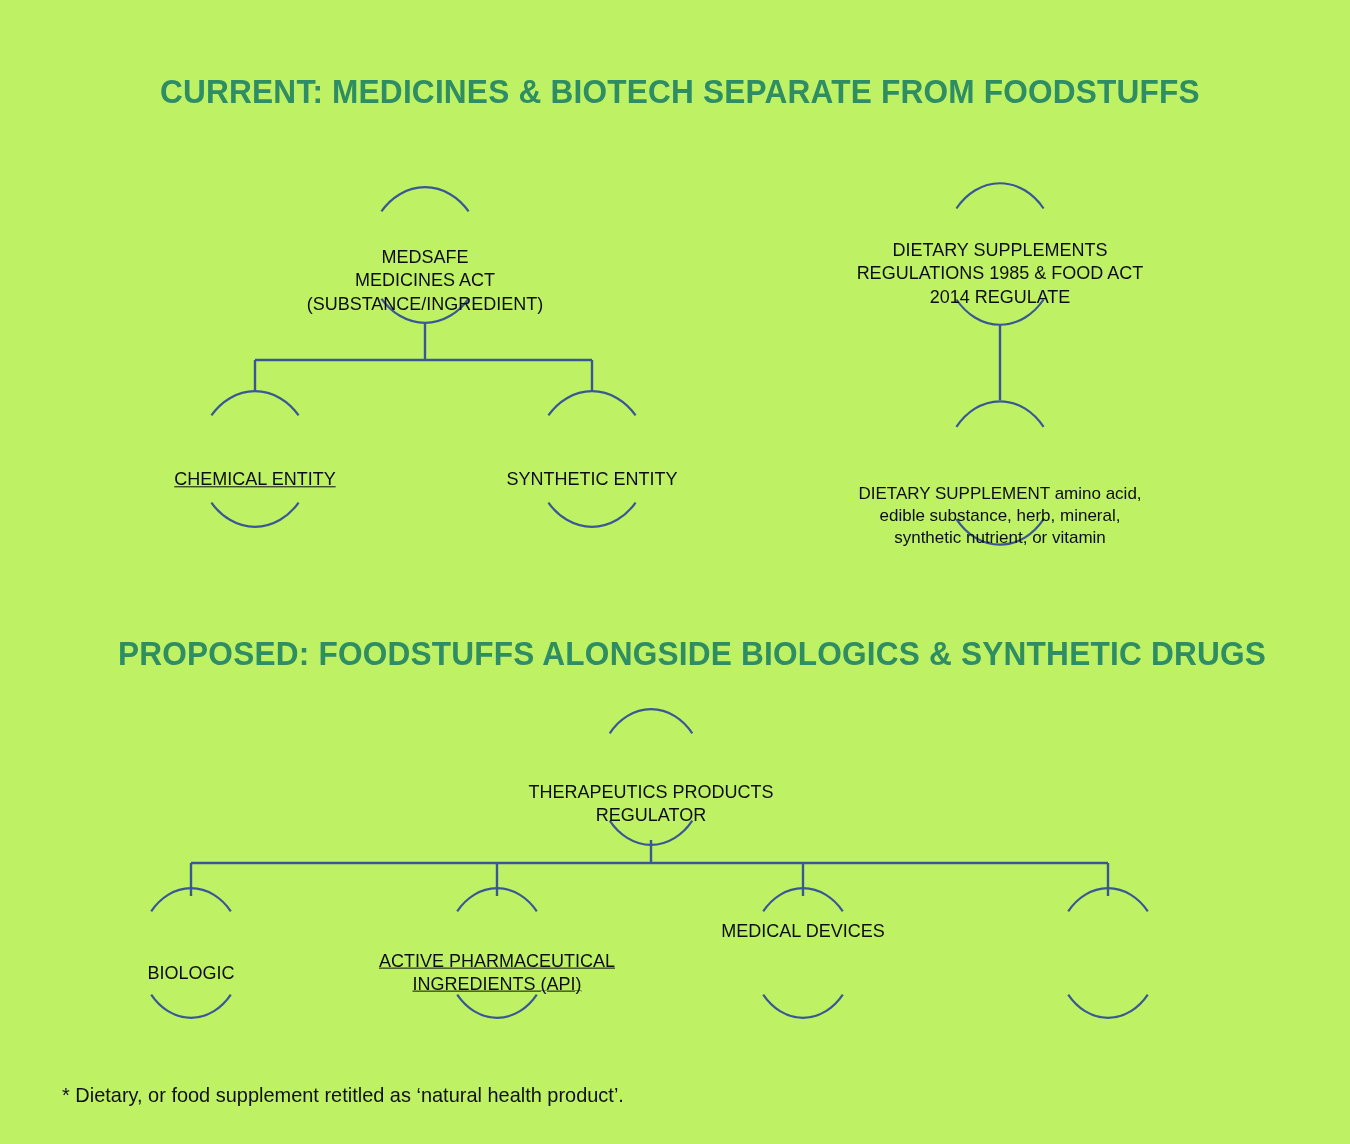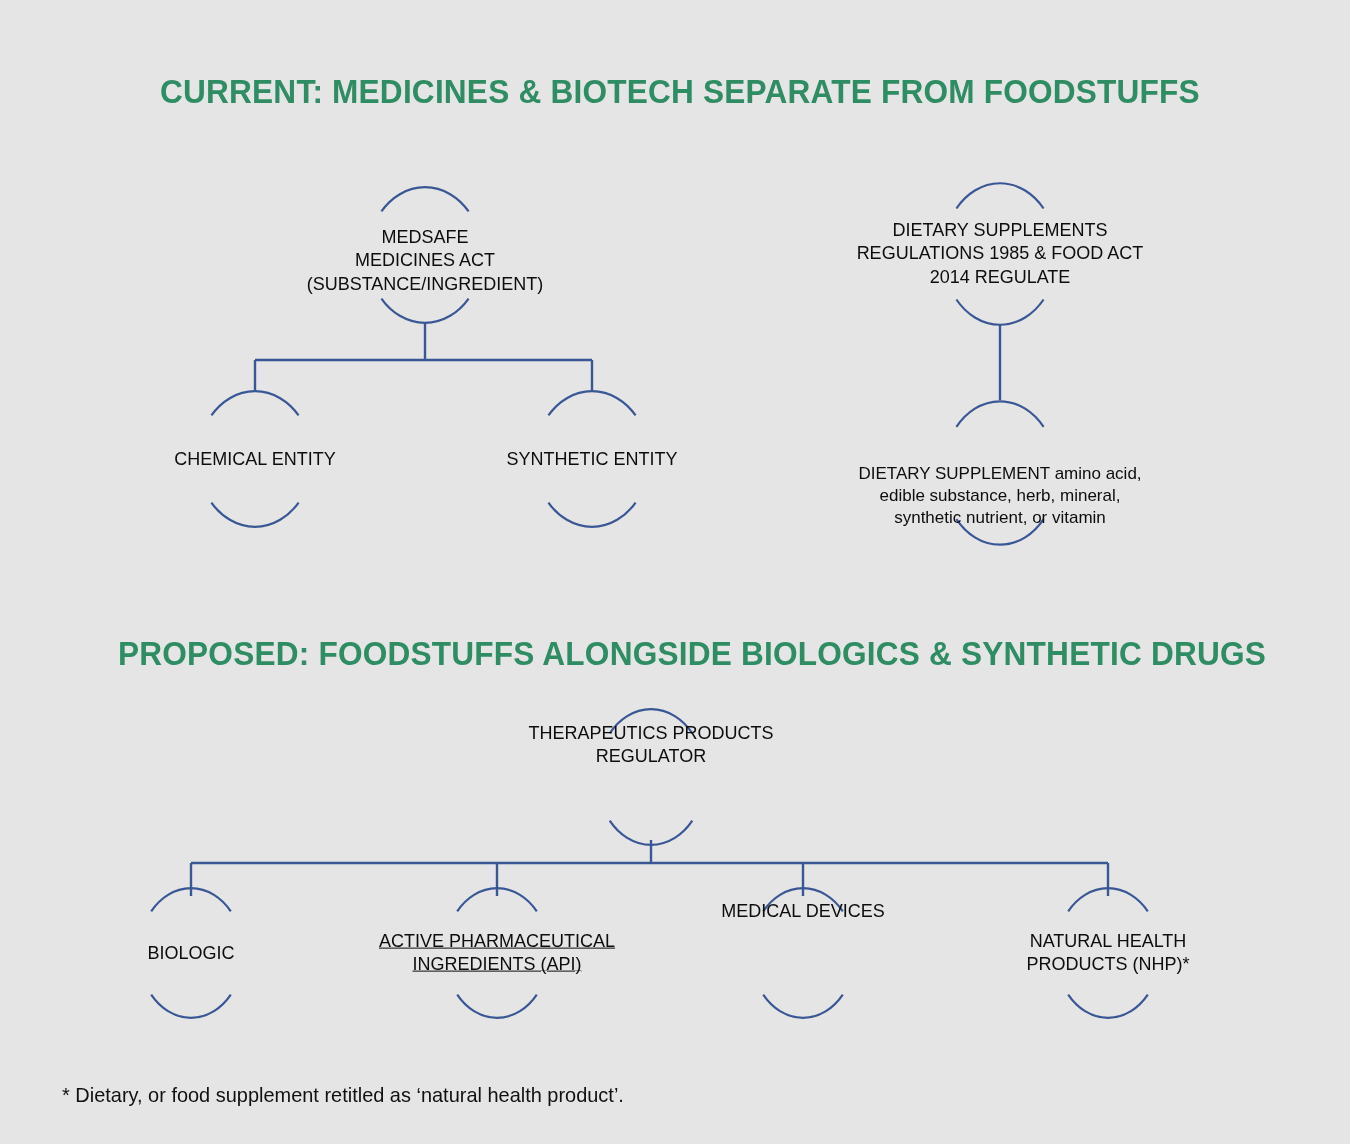--- a/index.html
+++ b/index.html
@@ -63,40 +63,41 @@
   
   .node-label {
     position: absolute;
     text-align: center;
     color: #0d0d0d;
     font-family: "Liberation Sans", "DejaVu Sans", sans-serif;
     line-height: 1.30;
     white-space: pre-line;
     transform: translate(-50%, -50%);
     font-size: 18px;
+    margin-top: 20px;
   }
   .nl-small { font-size: 17px; }
 
   
   #footnote {
     position: absolute;
     left: 62px;
     top: 1083px;
     font-family: "Liberation Sans Narrow", "Liberation Sans", sans-serif;
     font-size: 21px;
     color: #111111;
     white-space: nowrap;
     transform: scaleX(0.95);
     transform-origin: left center;
   }
 </style>
 </head>
 <body>
 
-<div id="canvas" style="background: #e5e5e5;">
+<div id="canvas" style="background: #bef264;">
 
   <div class="section-title" id="title-current" style="color: rgb(47, 141, 100);">CURRENT: MEDICINES &amp; BIOTECH SEPARATE FROM FOODSTUFFS</div>
 
   <div class="section-title" id="title-proposed" style="color: rgb(47, 141, 100);">PROPOSED: FOODSTUFFS ALONGSIDE BIOLOGICS &amp; SYNTHETIC DRUGS</div>
 
   <svg id="lines" viewBox="0 0 1350 1144">
 
     <path class="arc" d="M 381.4 211.4 A 57 68 0 0 1 468.6 211.4" stroke="#3a5795"></path>
     <path class="arc" d="M 381.4 298.6 A 57 68 0 0 0 468.6 298.6" stroke="#3a5795"></path>
 
@@ -144,40 +145,38 @@
     <path class="arc" d="M 763.2 994.7 A 52 65 0 0 0 842.8 994.7" stroke="#3a5795"></path>
 
     <path class="arc" d="M 1068.2 911.3 A 52 65 0 0 1 1147.8 911.3" stroke="#3a5795"></path>
     <path class="arc" d="M 1068.2 994.7 A 52 65 0 0 0 1147.8 994.7" stroke="#3a5795"></path>
   </svg>
 
   <div class="node-label" style="left: 425px; top: 261px; width: 300px; color: rgb(13, 13, 13);">MEDSAFE
 MEDICINES ACT
 (SUBSTANCE/INGREDIENT)</div>
 
-  <div class="node-label" style="left: 255px; top: 460px; width: 230px; color: rgb(13, 13, 13);">CHEMICAL ENTITY</div>
+  <div class="node-label" style="left: 255px; top: 460px; width: 230px; color: rgb(13, 13, 13); text-decoration: underline;">CHEMICAL ENTITY</div>
 
   <div class="node-label" style="left: 592px; top: 460px; width: 230px; color: rgb(13, 13, 13);">SYNTHETIC ENTITY</div>
 
   <div class="node-label" style="left: 1000px; top: 254px; width: 340px; color: rgb(13, 13, 13);">DIETARY SUPPLEMENTS
 REGULATIONS 1985  &amp; FOOD ACT
 2014 REGULATE</div>
 
   <div class="node-label nl-small" style="left: 1000px; top: 496px; width: 350px; color: rgb(13, 13, 13);">DIETARY SUPPLEMENT amino acid,
 edible substance, herb, mineral,
 synthetic nutrient, or vitamin</div>
 
-  <div class="node-label" style="left: 651px; top: 745px; width: 300px; color: rgb(13, 13, 13);">THERAPEUTICS PRODUCTS
+  <div class="node-label" style="left: 651px; top: 784px; width: 300px; color: rgb(13, 13, 13);">THERAPEUTICS PRODUCTS
 REGULATOR</div>
 
   <div class="node-label" style="left: 191px; top: 954px; width: 220px; color: rgb(13, 13, 13);">BIOLOGIC</div>
 
   <div class="node-label" style="left: 497px; top: 953px; width: 280px; color: rgb(13, 13, 13); text-decoration: underline;">ACTIVE PHARMACEUTICAL
 INGREDIENTS (API)</div>
 
   <div class="node-label" style="left: 803px; top: 912px; width: 250px; color: rgb(13, 13, 13);">MEDICAL DEVICES</div>
 
-  <div class="node-label" style="left: 1108px; top: 953px; width: 240px; color: rgb(13, 13, 13);">NATURAL HEALTH
-PRODUCTS (NHP)*</div>
 
   <div id="footnote">* Dietary, or food supplement retitled as ‘natural health product’.</div>
 
 </div>
 
 </body></html>

